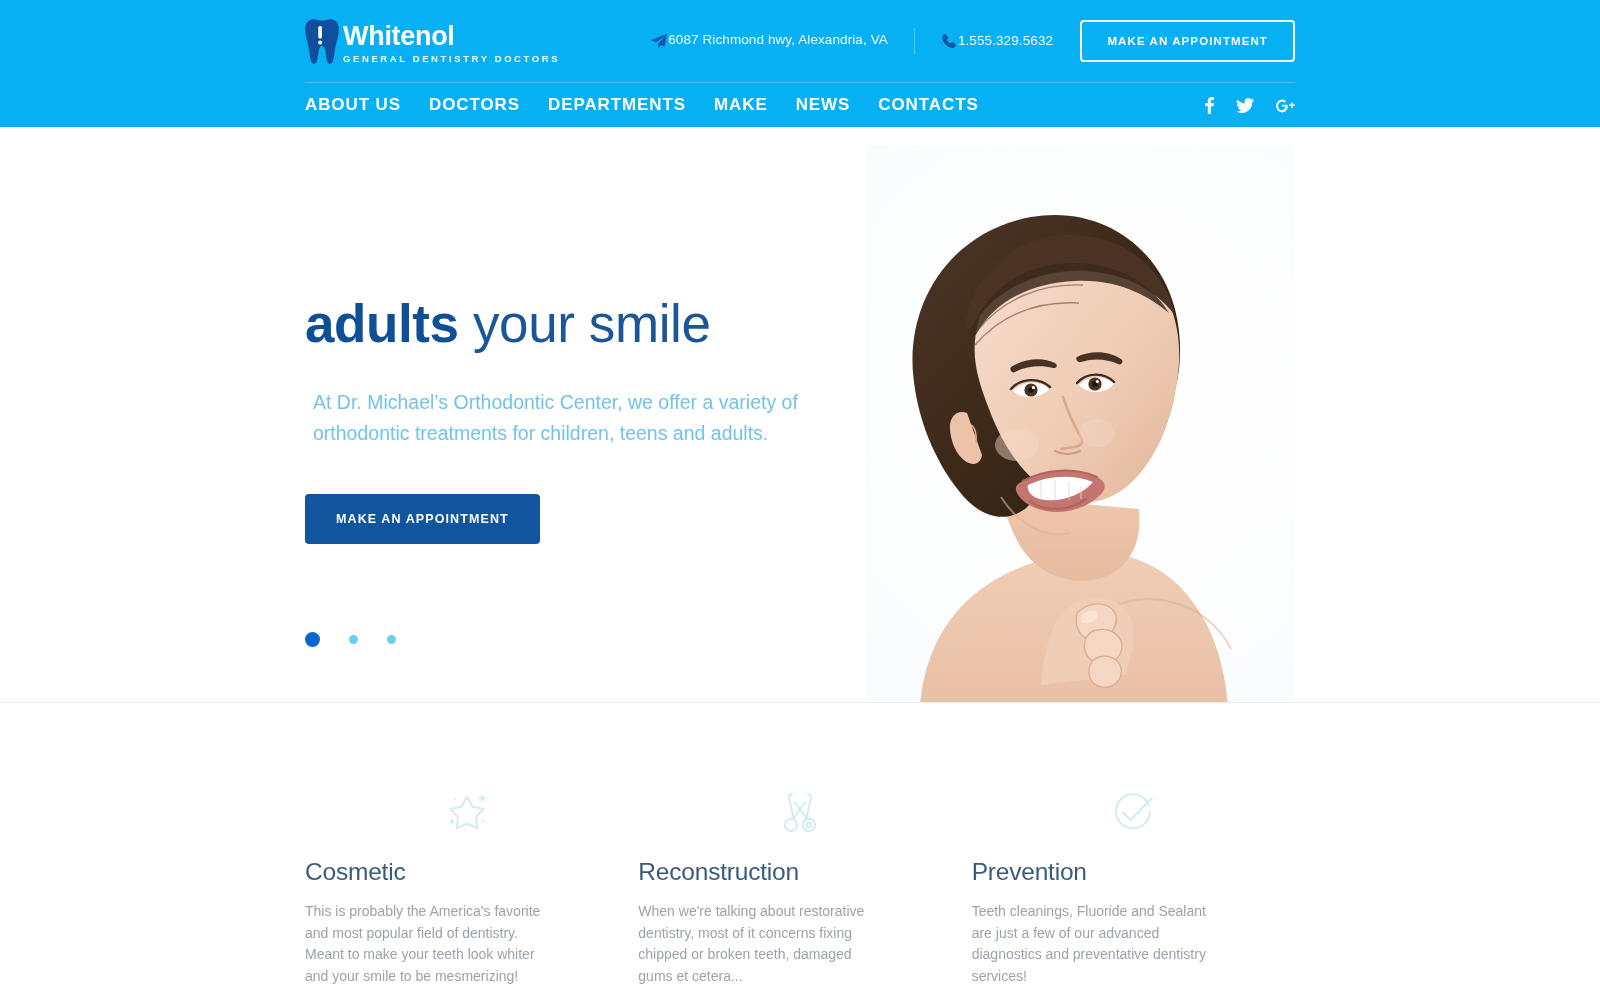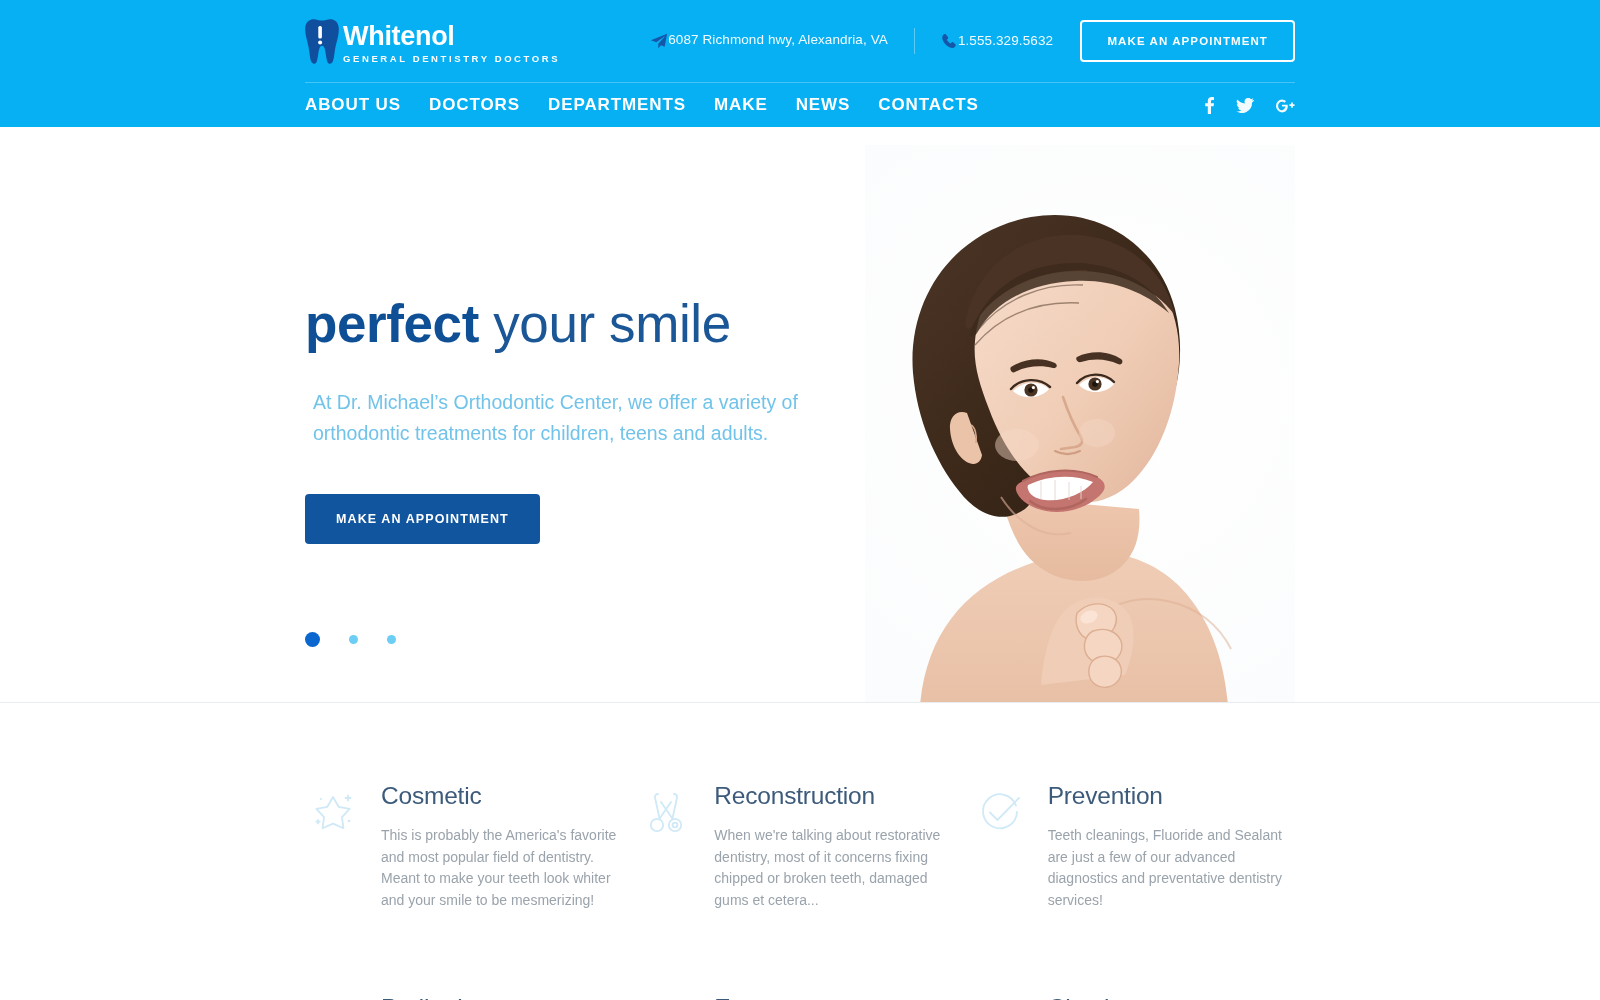--- a/index.html
+++ b/index.html
@@ -82,21 +82,21 @@
   .hero-photo {
     position: absolute; left: 560px; top: 0; width: 430px; height: 100%;
     overflow: hidden;
   }
   .hero-photo svg { position: absolute; left: -40px; top: 18px; }
 
   
   .services { width: 100%; background: #ffffff; padding-top: 80px; }
   .services-inner { width: 990px; margin: 0 auto; }
   .svc-grid { display: grid; grid-template-columns: repeat(3, 1fr); column-gap: 10px; row-gap: 83px; }
-  .svc { display: flex; gap: 20px; }
+  .svc { display: flex; gap: 20px; flex-direction: column; }
   .svc-ico { flex: 0 0 56px; height: 56px; display: flex; align-items: flex-start; justify-content: center; padding-top: 4px; }
   .svc-body { flex: 1; }
   .svc-title {
     font-size: 24.5px; font-weight: 300; color: #3c5a7a; letter-spacing: -0.2px;
     line-height: 1.1;
   }
   .svc-desc {
     margin-top: 15px; font-size: 14px; line-height: 1.55; color: #9aa3ab;
     font-weight: 400; max-width: 250px;
   }
@@ -184,21 +184,21 @@
 
     </div>
   </header>
 
   <section class="hero">
     <div class="hero-inner">
 
       <div class="hero-copy">
         <h1 class="hero-title">
           <br>
-          <span class="bold">perfect</span><span> your smile</span>
+          <span class="bold">adults</span><span> your smile</span>
         </h1>
         <p class="hero-sub">At Dr. Michael’s Orthodontic Center, we offer a variety of orthodontic treatments for children, teens and adults.</p>
         <button class="hero-cta">MAKE AN APPOINTMENT</button>
       </div>
 
       <div class="dots">
         <span class="dot active"></span>
         <span class="dot"></span>
         <span class="dot"></span>
       </div>

